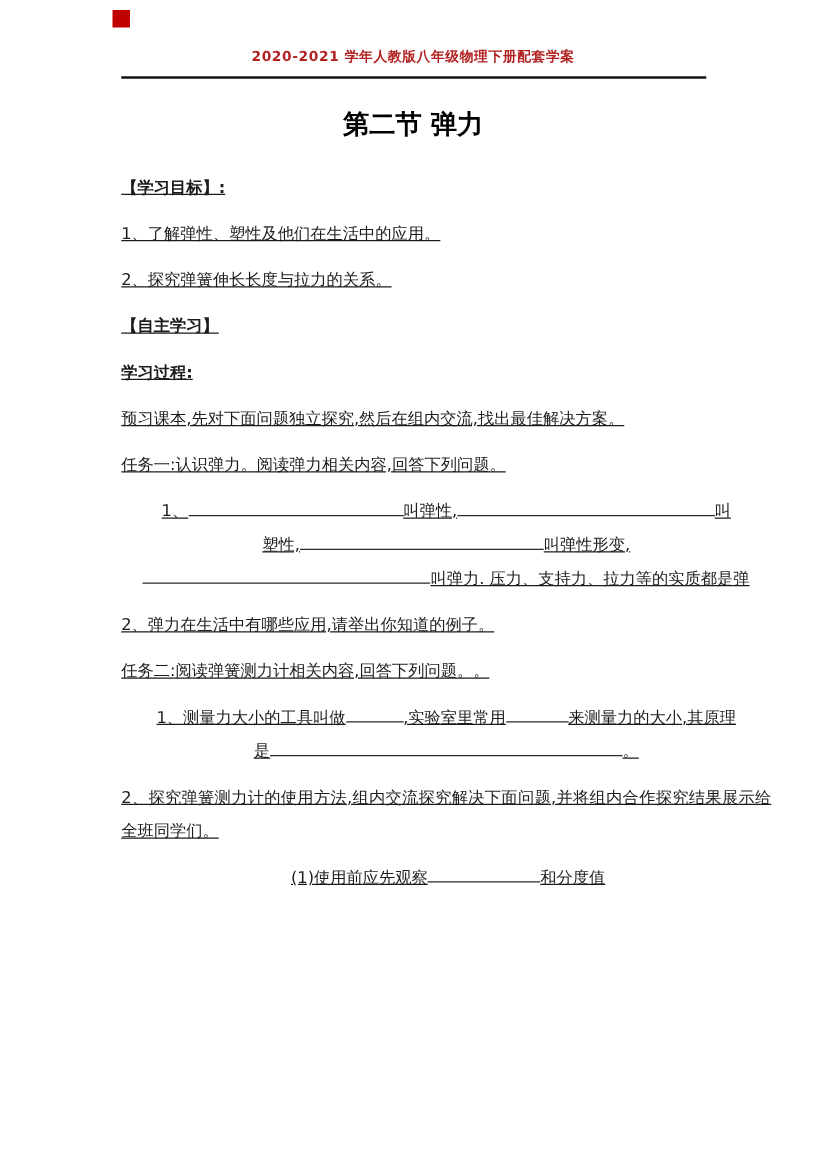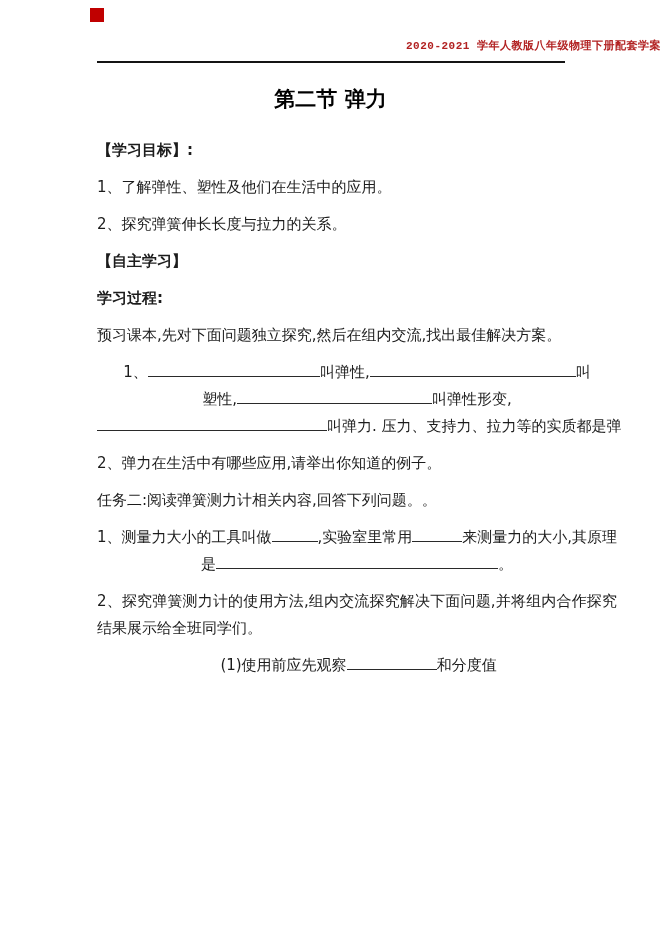--- a/index.html
+++ b/index.html
@@ -10,42 +10,42 @@
     font-family:"DejaVu Sans", sans-serif;
     color:#1c1c1c;
     overflow:hidden;
   }
   .logo-mark {
     position:absolute; left:90px; top:8px;
     width:14px; height:14px;
   }
   .doc-header {
     padding-top:39px;
-    text-align:right;
+    text-align:center;
     font-size:11px;
     line-height:14px;
     letter-spacing:0.5px;
     font-weight:bold;
-    font-family:Liberation Mono, monospace;
   }
   .header-rule {
     margin:8px 96px 0 97px;
     border-bottom:2px solid #141414;
     height:0;
   }
   .doc-title {
     margin:24px 0 0 0;
     text-align:center;
     font-size:21px;
     line-height:24px;
     font-weight:bold;
   }
   .content {
     padding:26px 44px 0 97px;
-    font-size:15px;
+    font-size:13px;
+    text-decoration:underline;
   }
   .content p, .content .para {
     margin:0 0 10px 0;
     line-height:27px;
   }
   .bold { font-weight:bold; }
   .just { text-align:justify; }
   .line { white-space:nowrap; line-height:27px;text-align:center; }
   .bl {
     display:inline-block;
@@ -70,20 +70,21 @@
   <div class="content">
 
     <p class="bold">【学习目标】:</p>
     <p>1、了解弹性、塑性及他们在生活中的应用。</p>
     <p>2、探究弹簧伸长长度与拉力的关系。</p>
 
     <p class="bold">【自主学习】</p>
     <p class="bold">学习过程:</p>
 
     <p>预习课本,先对下面问题独立探究,然后在组内交流,找出最佳解决方案。</p>
+    <p>任务一:认识弹力。阅读弹力相关内容,回答下列问题。</p>
 
     <div class="para">
       <div class="line">
         <span>1、</span><span class="bl" style="width:172px"></span><span>叫弹性,</span><span class="bl" style="width:206px"></span><span>叫</span>
       </div>
       <div class="line">
         <span>塑性,</span><span class="bl" style="width:195px"></span><span>叫弹性形变,</span>
       </div>
       <div class="line">
         <span class="bl" style="width:230px"></span><span>叫弹力. 压力、支持力、拉力等的实质都是弹</span>

